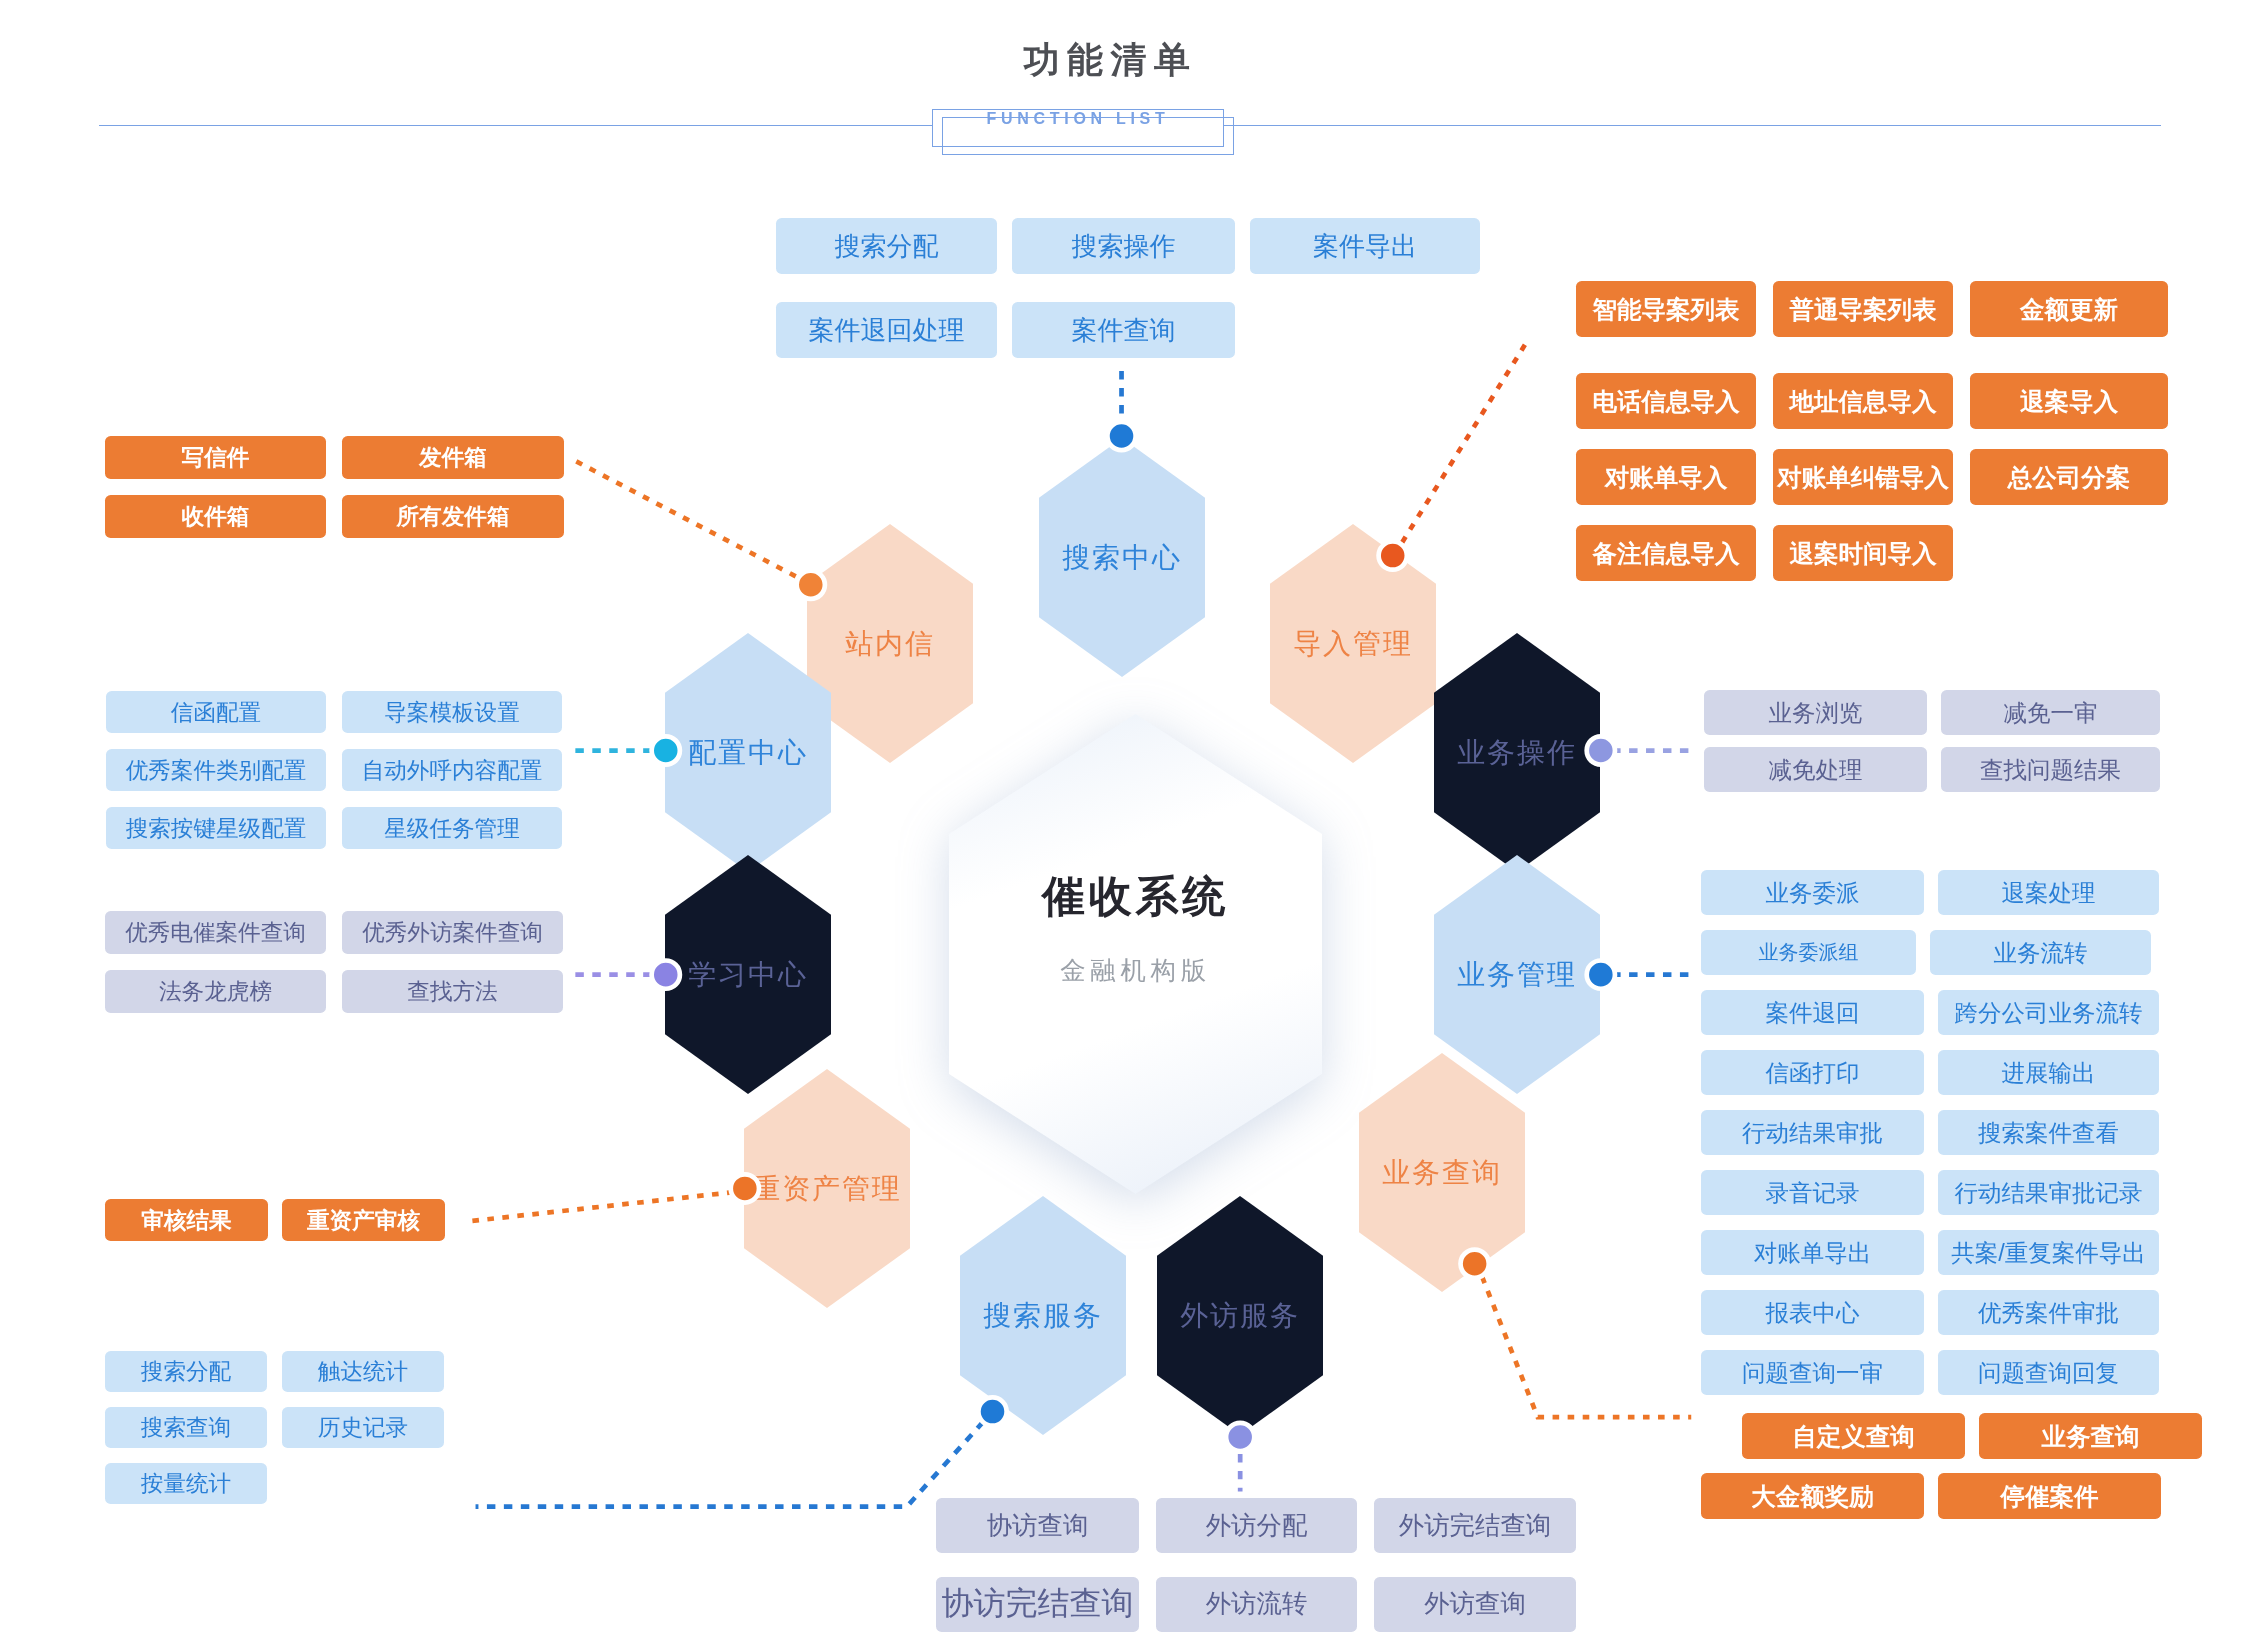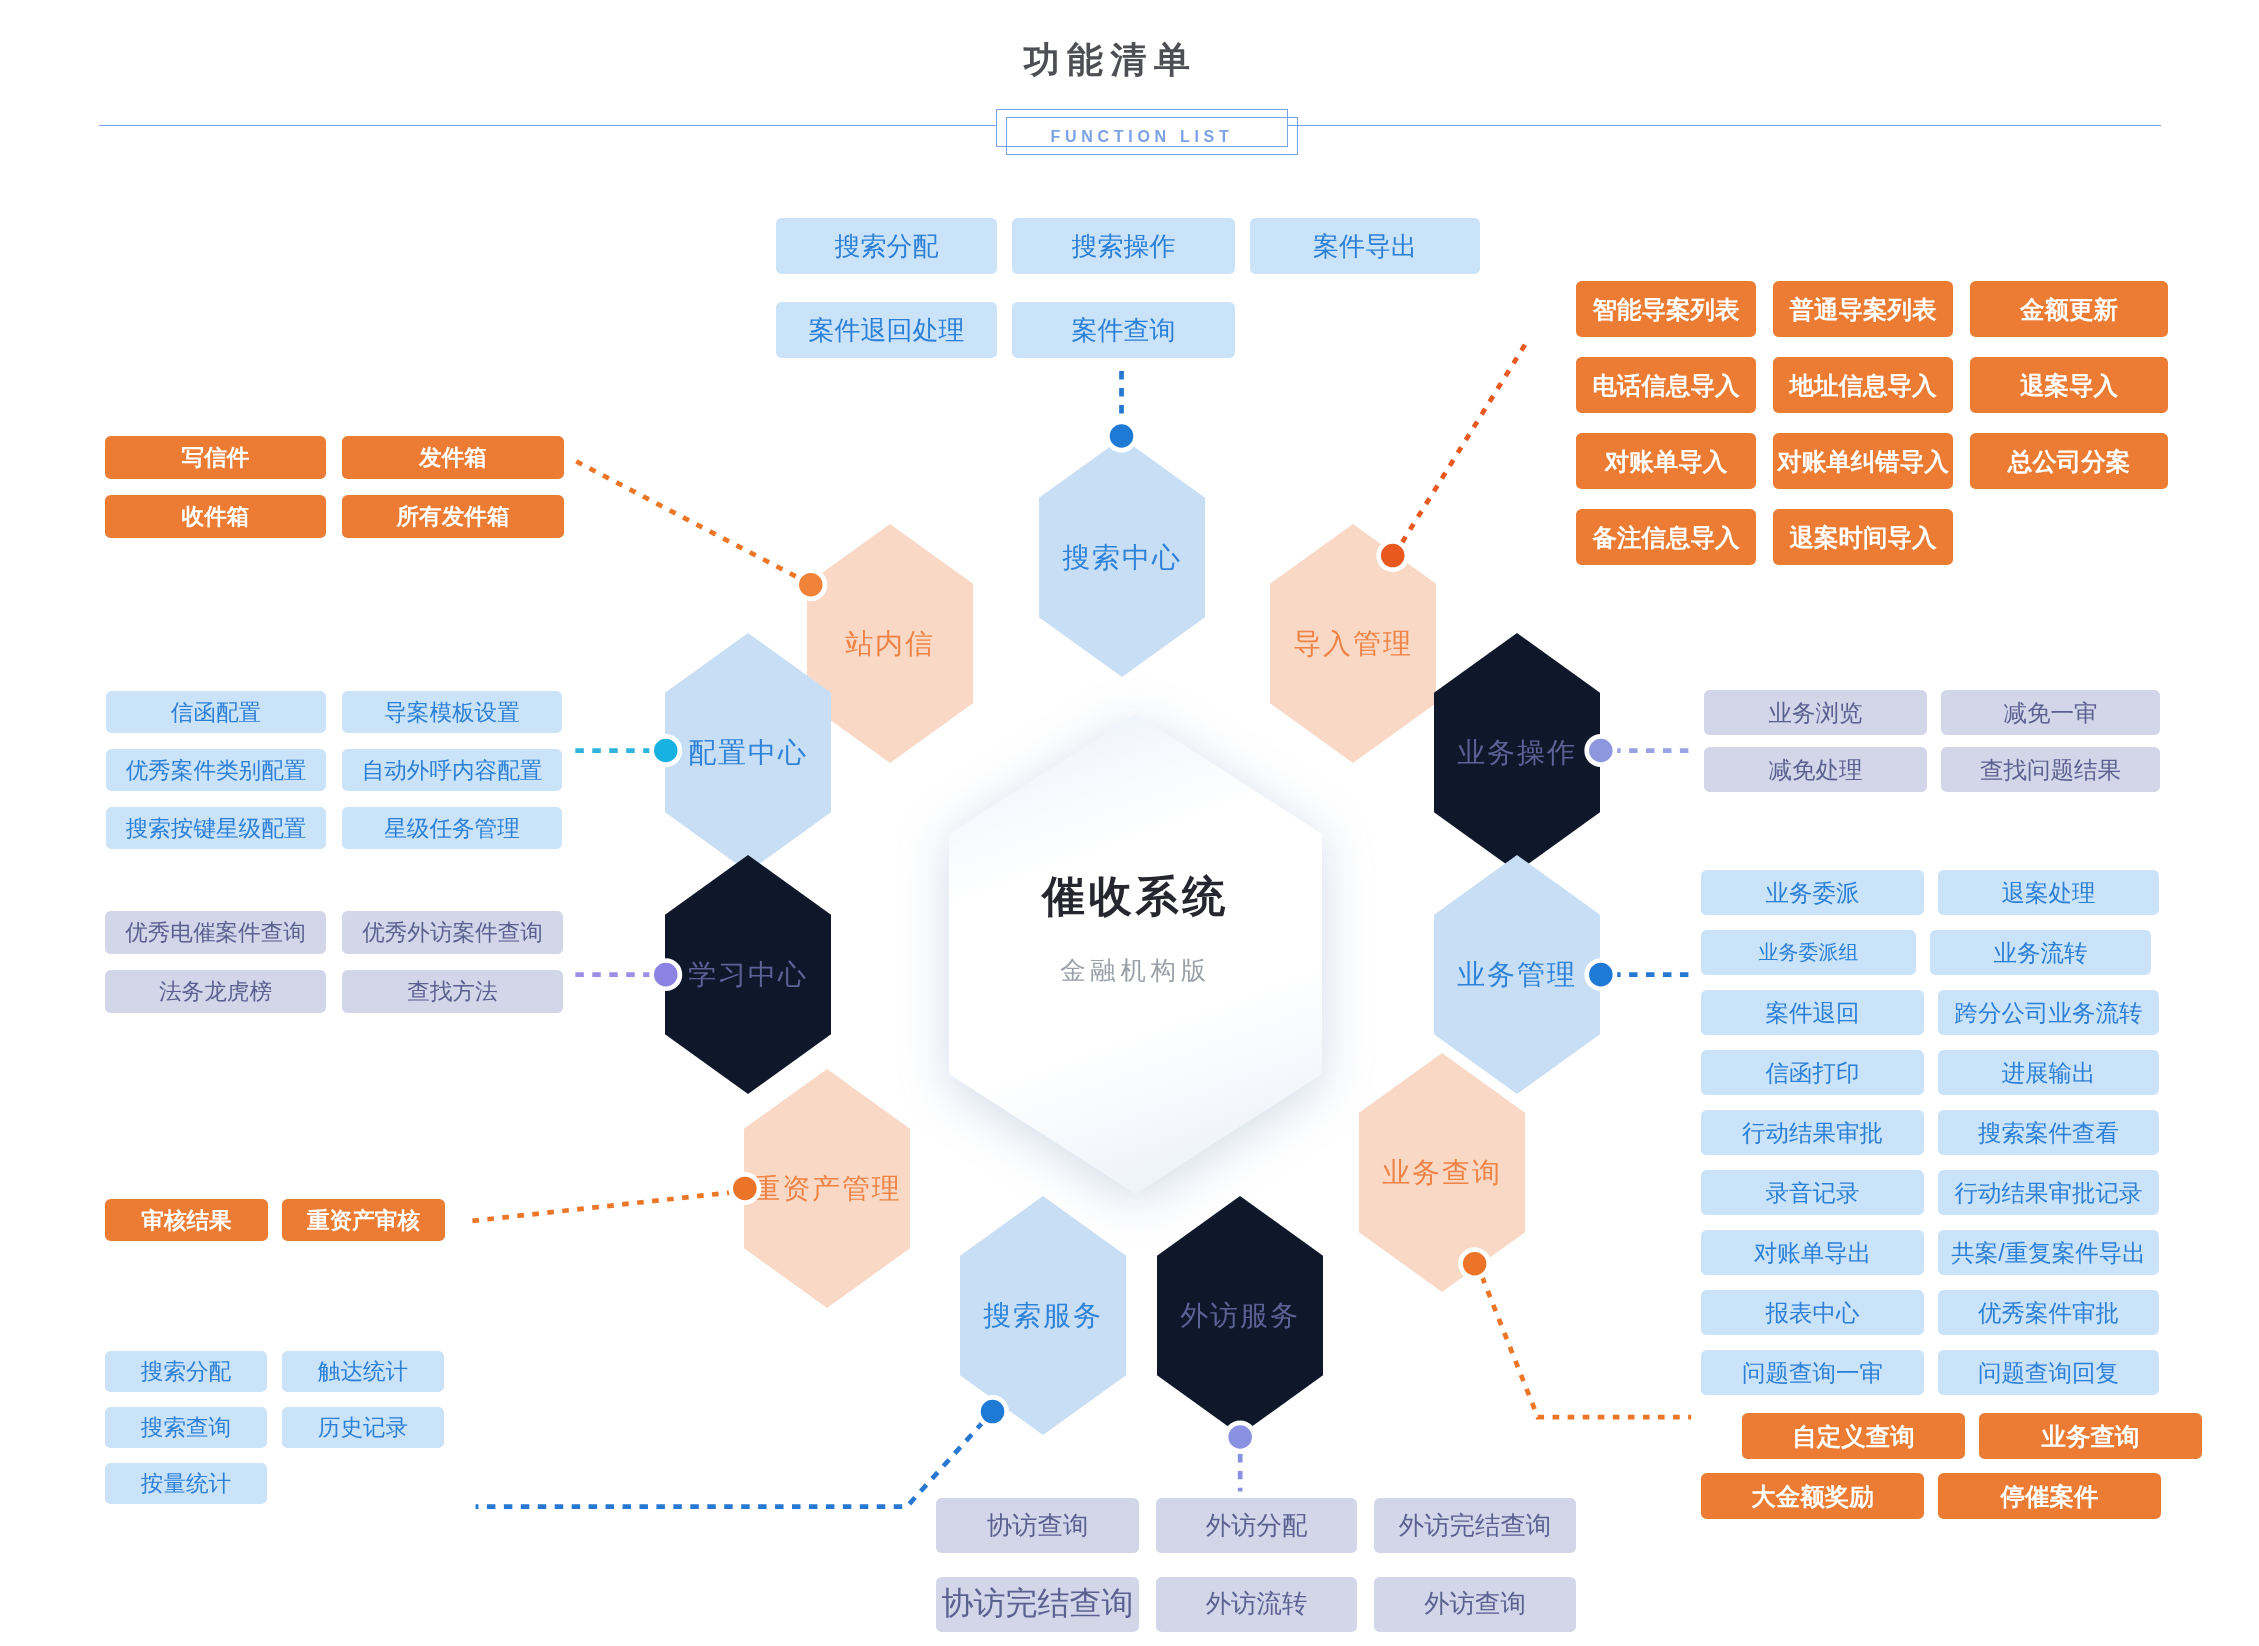--- a/index.html
+++ b/index.html
@@ -4,22 +4,22 @@
 <style>
   html,body{margin:0;padding:0;background:#ffffff;}
   .canvas{position:relative;width:2260px;height:1647px;background:#ffffff;overflow:hidden;
           font-family:"Liberation Sans",sans-serif;}
 
   
   .page-title{position:absolute;left:913px;top:36px;width:395px;text-align:center;
     font-size:36px;font-weight:600;color:#4d4f54;letter-spacing:7.5px;}
   .title-line{position:absolute;left:99px;top:125px;width:2062px;height:0;
     border-top:1.9px solid #7aa2e4;}
-  .title-en-box{position:absolute;left:996px;top:109px;width:290px;height:36px;background:#ffffff;
-    border:1.9px solid #7aa2e4;z-index:4;display:flex;align-items:flex-end;justify-content:center;}
+  .title-en-box{position:absolute;left:932px;top:109px;width:290px;height:36px;background:#ffffff;
+    border:1.9px solid #7aa2e4;z-index:4;display:flex;align-items:flex-start;justify-content:center;}
   .title-en-box::after{content:"";position:absolute;left:8.5px;top:6.6px;width:100%;height:100%;
     border:1.9px solid #7aa2e4;z-index:-1;}
   .title-en-box span{font-size:16px;font-weight:bold;color:#7aa2e4;letter-spacing:4.7px;}
 
   
   .hex{position:absolute;width:166px;height:239px;display:flex;align-items:center;justify-content:center;
     clip-path:polygon(50% 0,100% 25%,100% 75%,50% 100%,0 75%,0 25%);z-index:2;}
   .hex span{font-size:28px;font-weight:500;letter-spacing:1.9px;white-space:nowrap;}
   .hex.blue{background:#c7def5;}   .hex.blue span{color:#2e83d9;}
   .hex.peach{background:#f9d9c6;}  .hex.peach span{color:#ee8345;}
@@ -103,21 +103,21 @@
         <div class="fn-box" style="width: 221px; height: 56px; font-size: 26px;">搜索分配</div>
         <div class="fn-box" style="width: 223px; height: 56px; font-size: 26px;">搜索操作</div>
         <div class="fn-box" style="width: 230px; height: 56px; font-size: 26px;">案件导出</div>
       </div>
       <div class="fn-row" style="gap: 15px; margin-bottom: 28px;">
         <div class="fn-box" style="width: 221px; height: 56px; font-size: 26px;">案件退回处理</div>
         <div class="fn-box" style="width: 223px; height: 56px; font-size: 26px;">案件查询</div>
       </div>
     </div>
   <div class="label-group theme-orange" style="left:1576px;top:281px;">
-      <div class="fn-row" style="gap: 17px; margin-bottom: 20px; border-radius: 15px;">
+      <div class="fn-row" style="gap: 17px; margin-bottom: 36px; border-radius: 15px;">
         <div class="fn-box" style="width: 180px; height: 56px; font-size: 24.5px;">智能导案列表</div>
         <div class="fn-box" style="width: 180px; height: 56px; font-size: 24.5px;">普通导案列表</div>
         <div class="fn-box" style="width: 198px; height: 56px; font-size: 24.5px;">金额更新</div>
       </div>
       <div class="fn-row" style="gap: 17px; margin-bottom: 20px;">
         <div class="fn-box" style="width: 180px; height: 56px; font-size: 24.5px;">电话信息导入</div>
         <div class="fn-box" style="width: 180px; height: 56px; font-size: 24.5px;">地址信息导入</div>
         <div class="fn-box" style="width: 198px; height: 56px; font-size: 24.5px;">退案导入</div>
       </div>
       <div class="fn-row" style="gap: 17px; margin-bottom: 20px;">

